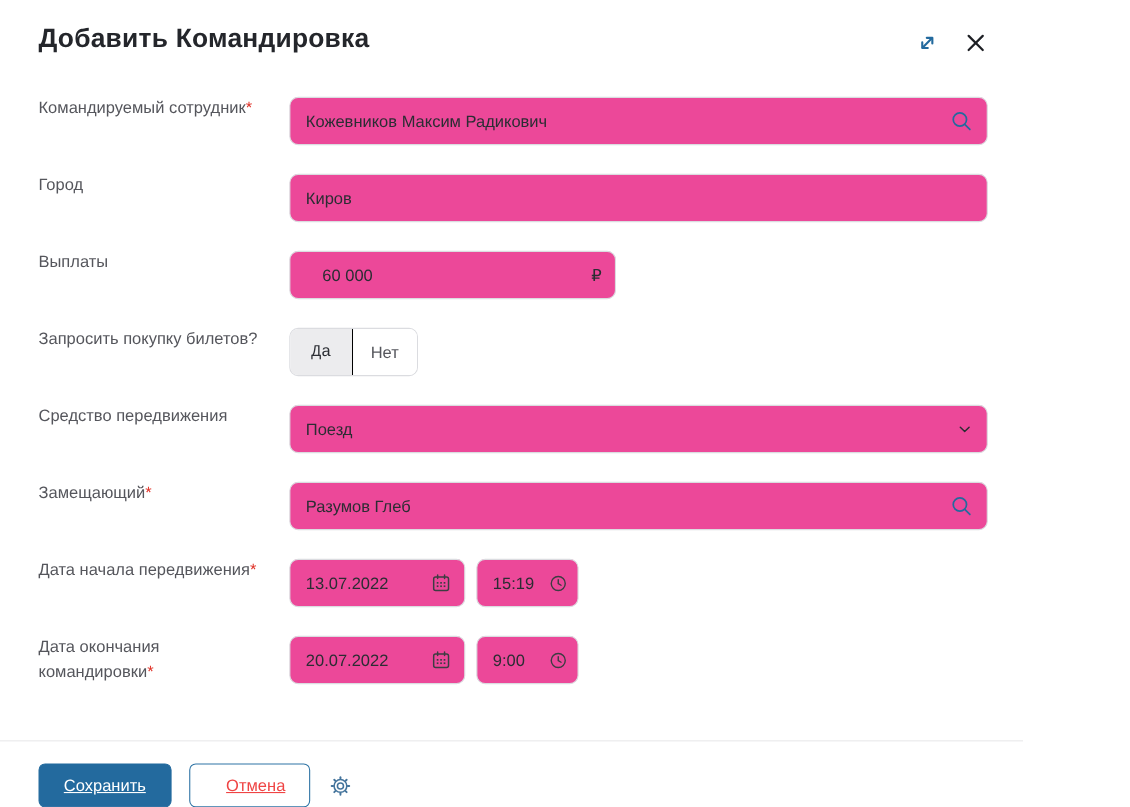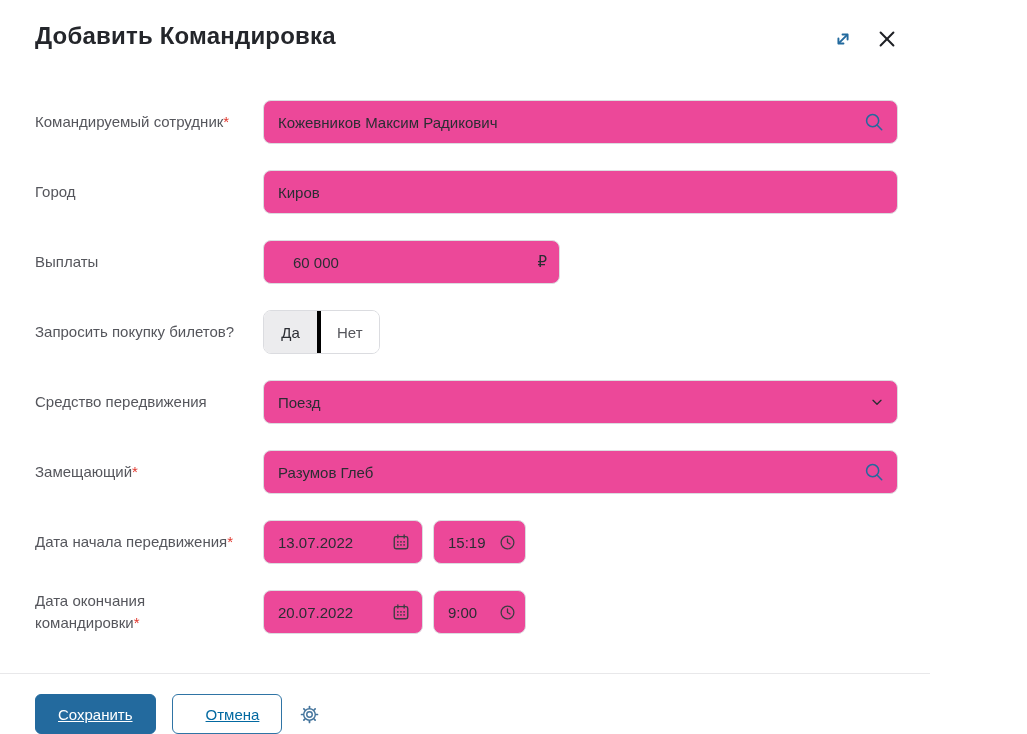--- a/index.html
+++ b/index.html
@@ -16,21 +16,21 @@
   .dialog-header {
     display: flex; align-items: flex-start; justify-content: space-between;
     padding: 22px 30px 0 35px;
   }
   .dialog-title { font-size: 24px; font-weight: 700; letter-spacing: .2px; color: #24262b; }
   .header-icons { display: flex; align-items: center; gap: 18px; margin-top: 4px; }
   .icon-btn { background: none; border: none; cursor: pointer; padding: 2px; line-height: 0; }
 
   
   .form { padding: 36px 32px 0 35px; flex: 1 1 auto; }
-  .form-row { display: flex; align-items: center; margin-bottom: 26px; margin-top: 12px; }
+  .form-row { display: flex; margin-bottom: 26px; }
   .form-label {
     width: 228px; flex: 0 0 228px; padding-right: 14px;
     font-size: 15px; line-height: 1.45; color: #55565c;
   }
   .req { color: #e0352b; }
   .control-area { flex: 1 1 auto; display: flex; align-items: center; gap: 10px; }
 
   .input-box {
     display: flex; align-items: center;
     height: 44px; border: 1px solid #dbdce0; border-radius: 8px;
@@ -50,31 +50,31 @@
   
   .toggle {
     display: inline-flex; height: 44px; border: 1px solid #dbdce0;
     border-radius: 8px; overflow: hidden; background: #fff;
   }
   .toggle-opt {
     min-width: 57px; padding: 0 16px; display: flex; align-items: center; justify-content: center;
     font-size: 15px; color: #55565c; background: #fff; border: none; cursor: pointer;
     font-family: inherit;
   }
-  .toggle-opt.selected { background: #ececee; color: #2b2d33; border-right: 4px solid #000000; }
+  .toggle-opt.selected { background: #ececee; color: #2b2d33; border-right: 1px solid #000000; font-family: Liberation Mono, monospace; }
 
   
   .footer-divider { height: 1px; background: #e8e8ea; width: 100%; }
   .dialog-footer { display: flex; align-items: center; padding: 20px 35px 0 35px; gap: 16px; }
   .btn {
     height: 40px; border-radius: 6px; font-size: 15px; cursor: pointer;
     font-family: inherit; padding: 0 22px; text-decoration: underline;
   }
   .btn-primary { background: #236a9e; color: #ffffff; border: 1px solid #236a9e; }
-  .btn-secondary { background: #ffffff; color: #0369a1; border: 1px solid #2f74a5; padding-left: 33px; }
+  .btn-secondary { background: #ffffff; color: #ef4444; border: 1px solid #2f74a5; padding-left: 33px; }
   .gear-btn { background: none; border: none; cursor: pointer; line-height: 0; padding: 4px; margin-left: -2px; }
 </style>
 </head>
 <body>
 
 <div class="dialog">
 
   <div class="dialog-header">
     <h1 class="dialog-title">Добавить Командировка</h1>
     <div class="header-icons">

